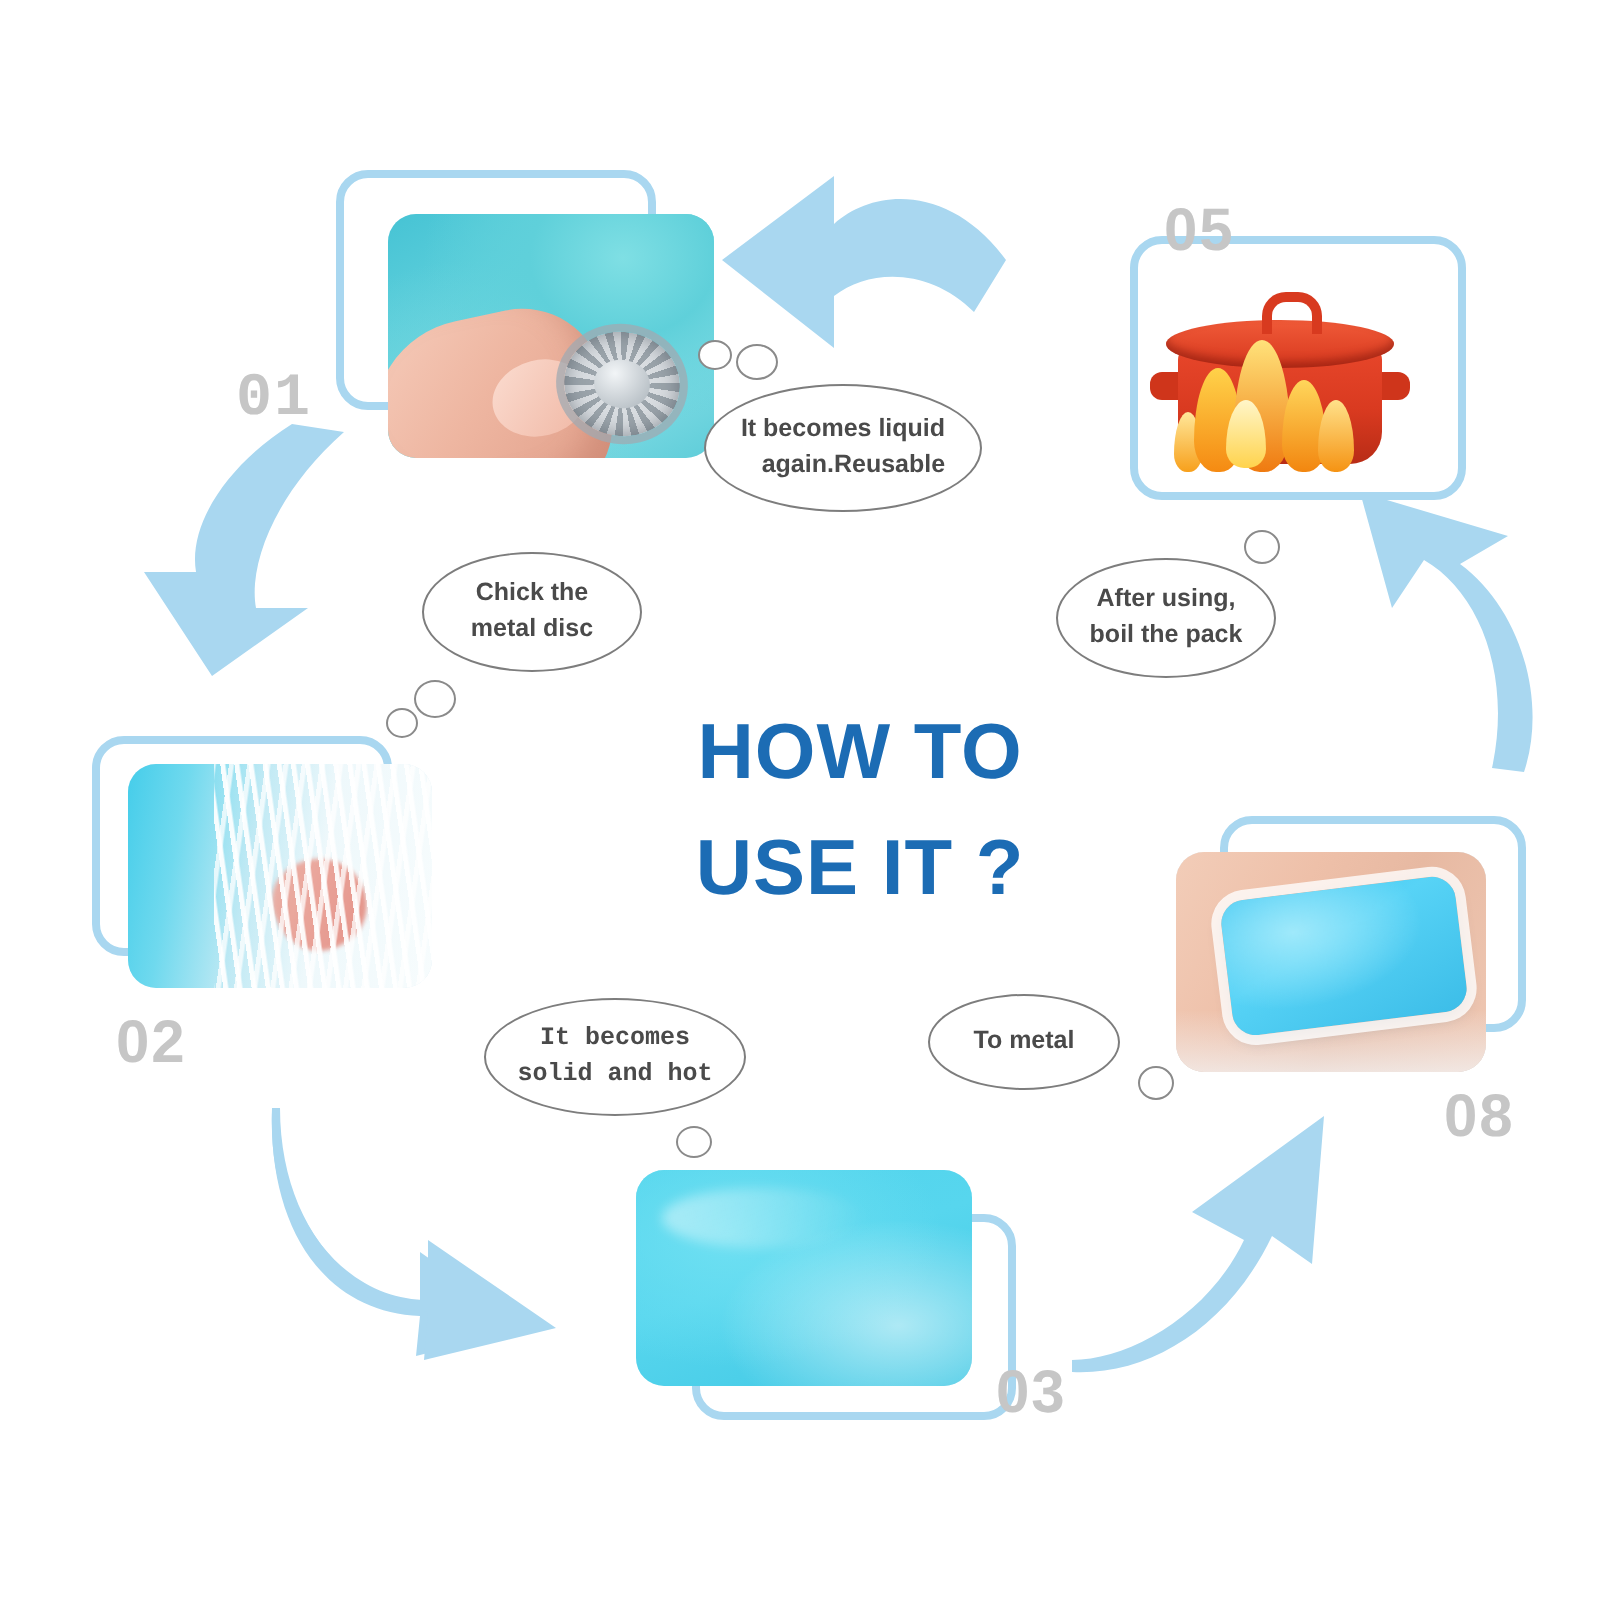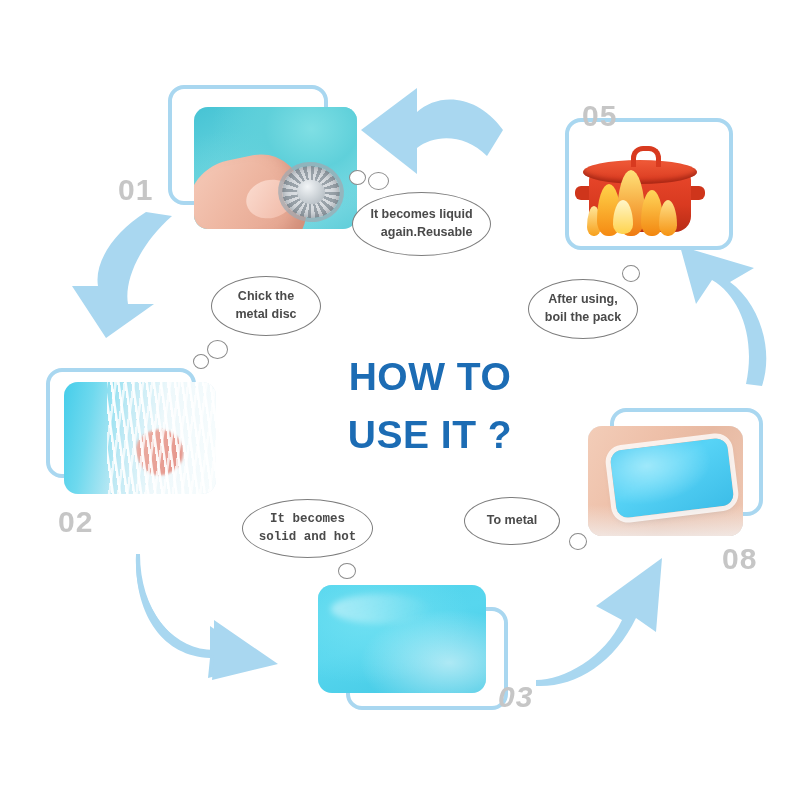--- a/index.html
+++ b/index.html
@@ -164,23 +164,23 @@
 
   
   .num{
     position:absolute;
     color:#c6c6c6;
     font-size:30px;
     font-weight:700;
     letter-spacing:1px;
     font-family:"Liberation Sans", sans-serif;
   }
-  #num01{left:118px;top:173px;}
+  #num01{left:118px;top:183px;font-family:Liberation Mono, monospace;}
   #num02{left:58px;top:505px;}
-  #num03{left:498px;top:680px;font-style:italic;}
+  #num03{left:498px;top:680px;}
   #num04{left:722px;top:542px;}
   #num05{left:562px;top:99px;margin-left:20px;}
 
   
   .bubble{
     position:absolute;
     border:1.4px solid #7d7d7d;
     border-radius:50%;
     background:#ffffff;
     display:flex;align-items:center;justify-content:center;

